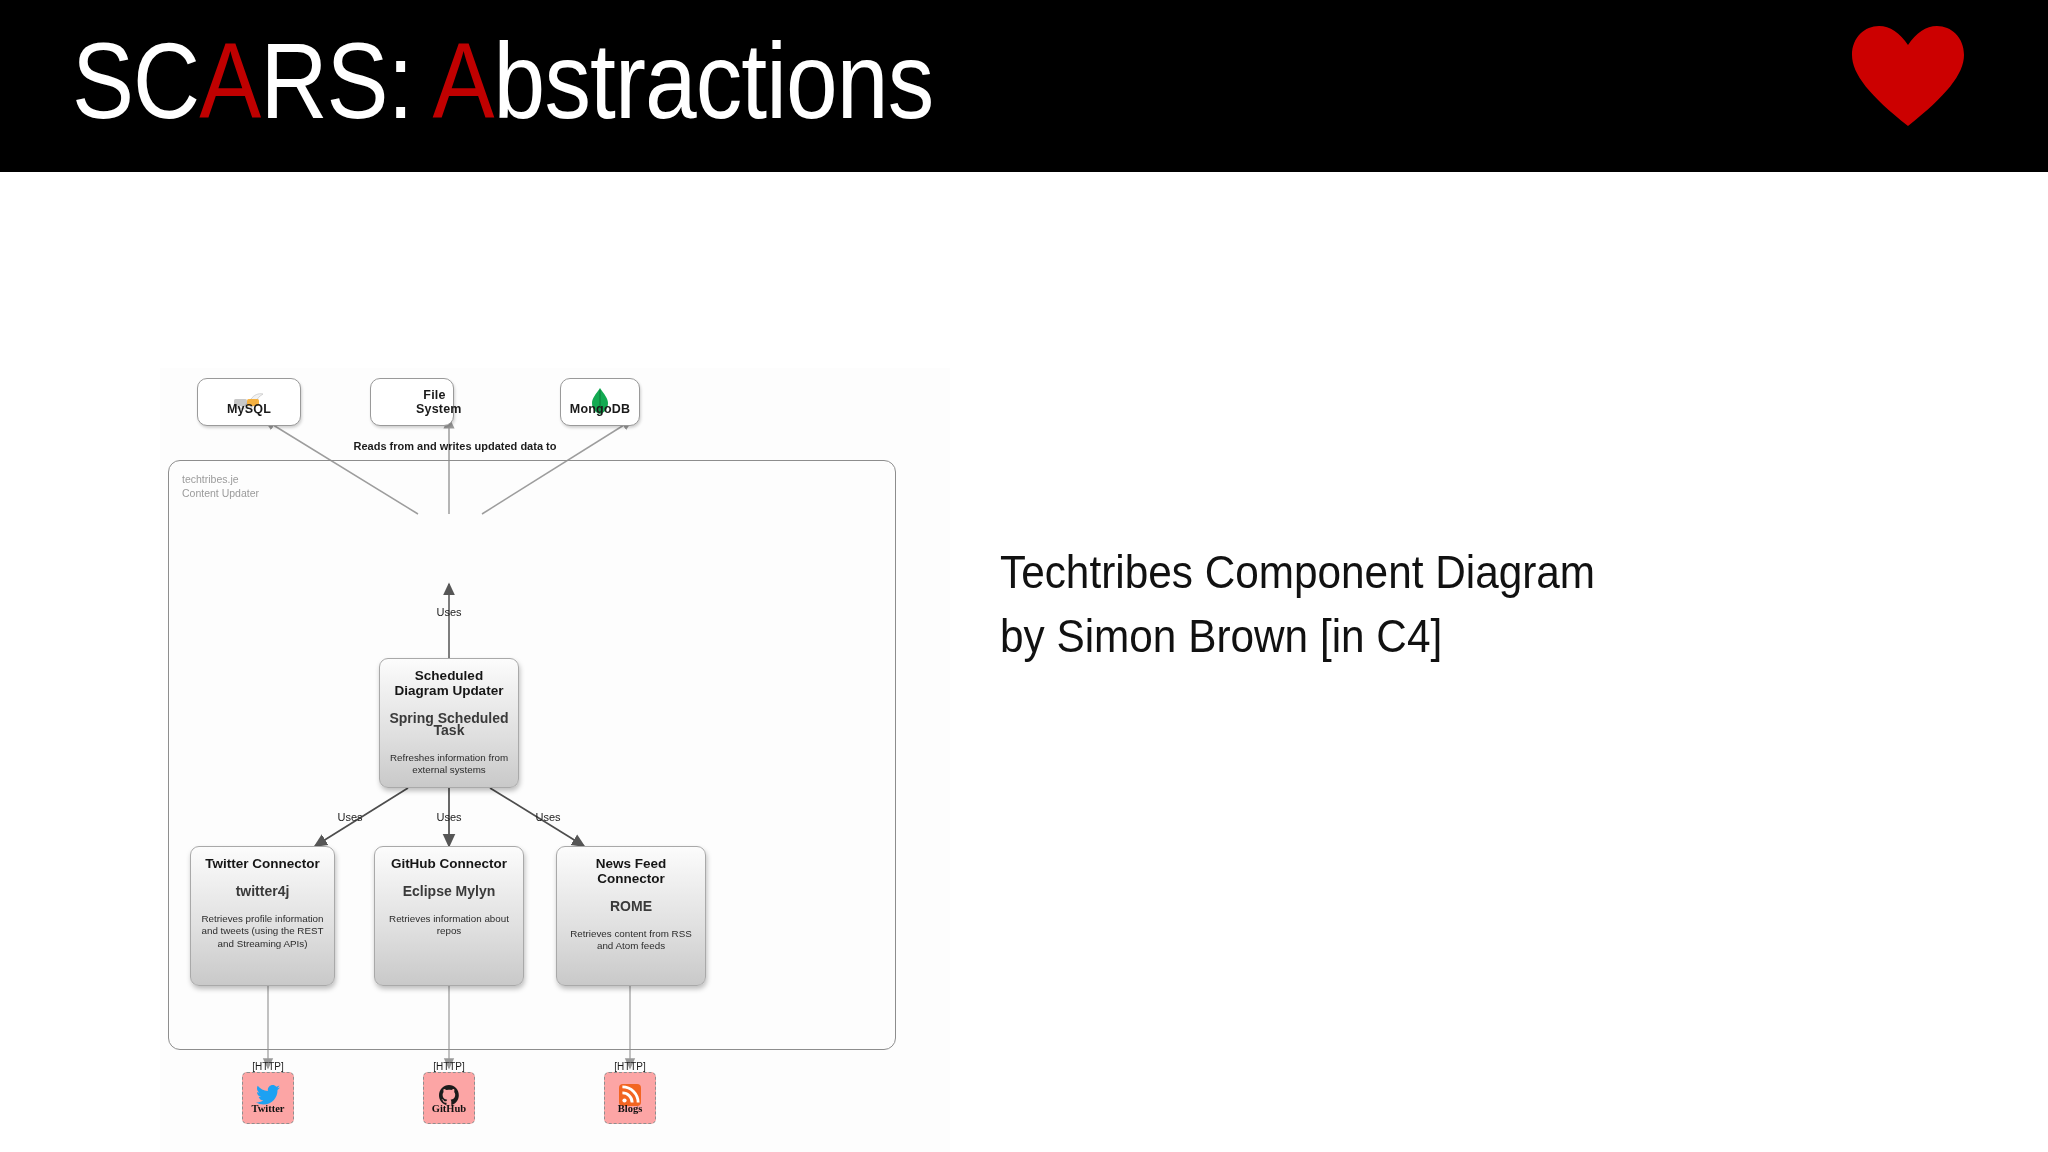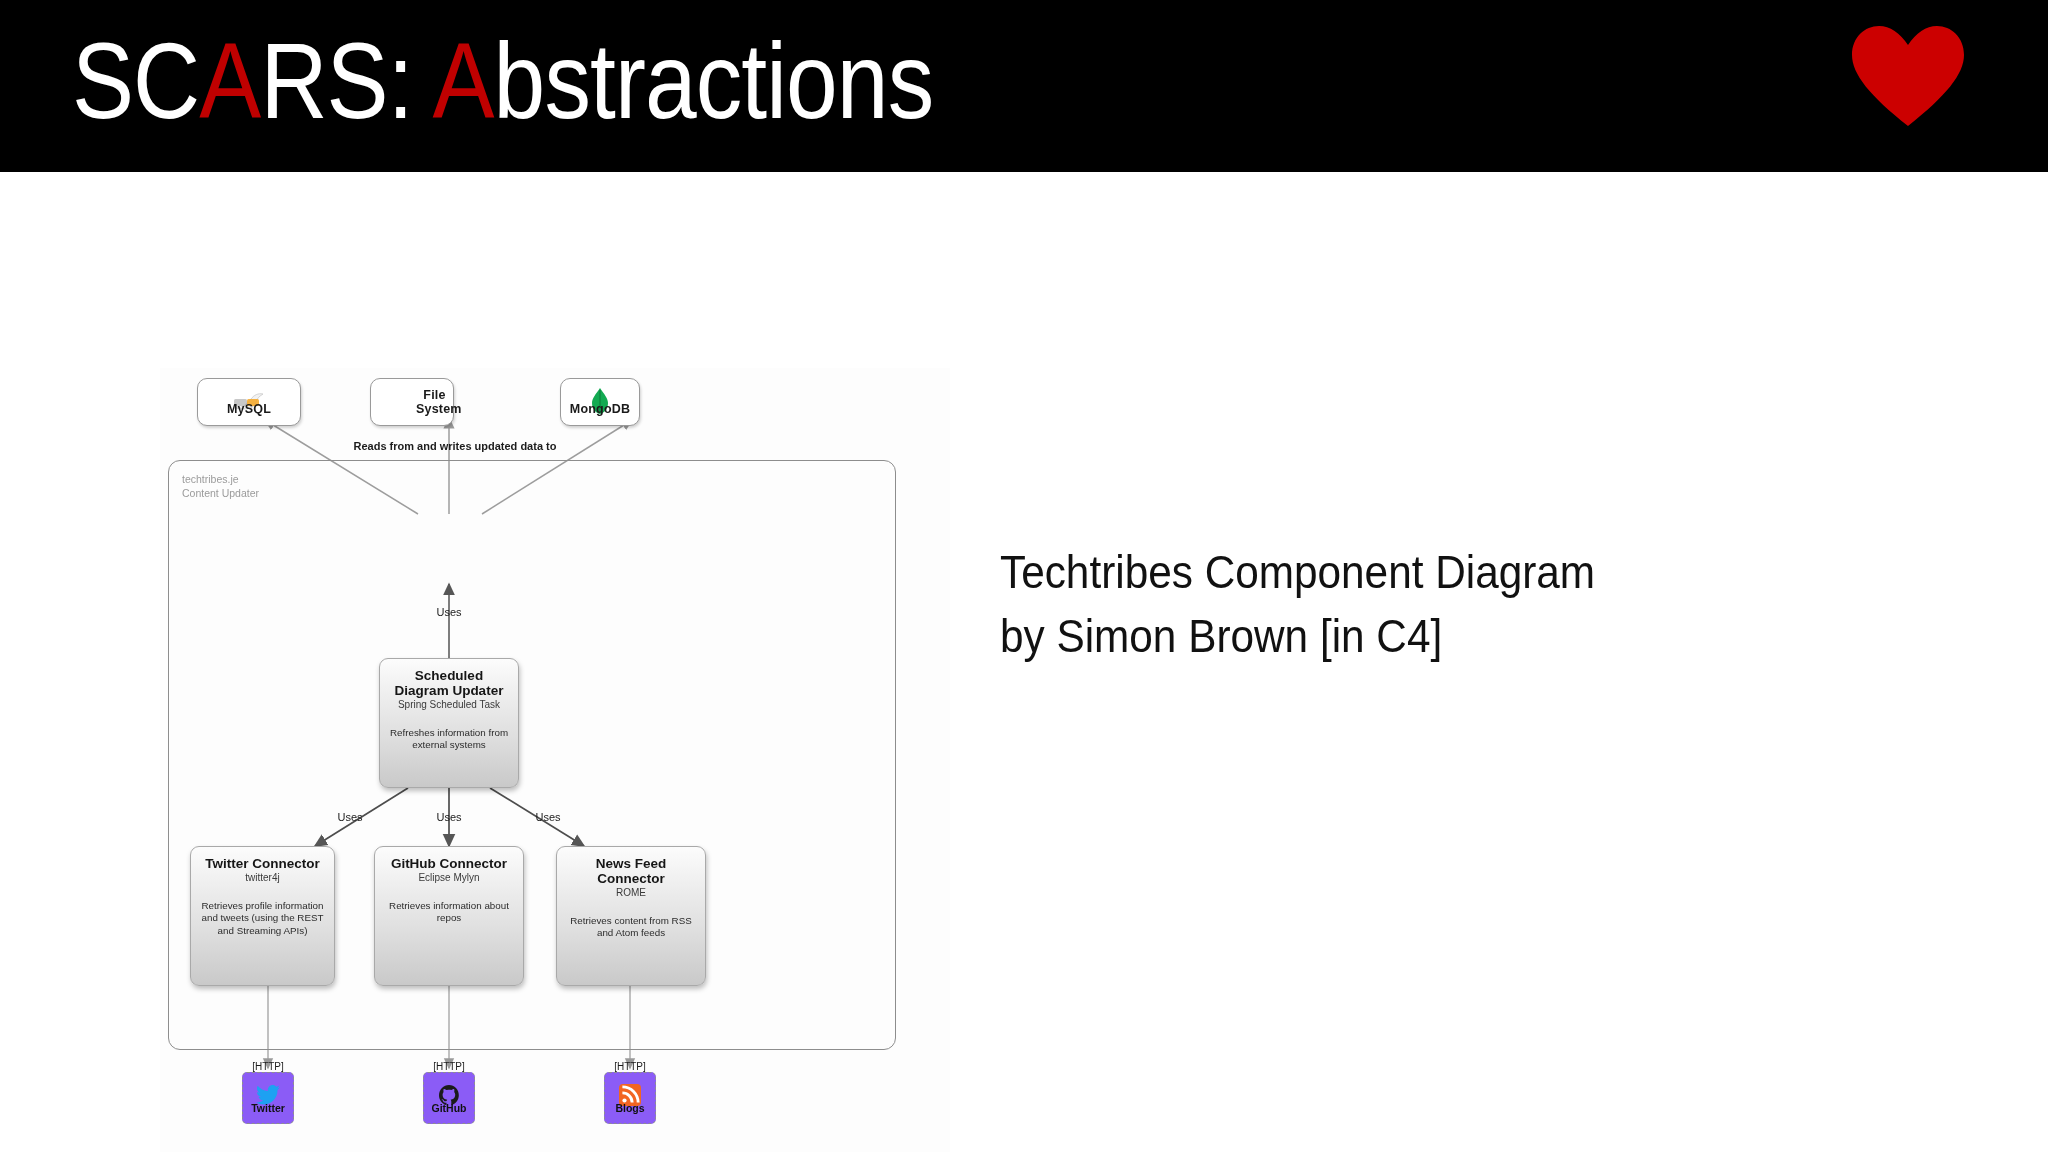--- a/index.html
+++ b/index.html
@@ -103,26 +103,26 @@
   }
 
   
   .component{
     border:1px solid #a9a9a9;border-radius:9px;
     background:linear-gradient(to bottom,#fcfcfc 0%,#f1f1f1 22%,#dedede 62%,#c9c9c9 100%);
     box-shadow:1px 3px 5px rgba(0,0,0,.25);
     padding:9px 8px 8px;
   }
   .component .c-name{font-size:13.5px;font-weight:700;line-height:15px;color:#161616;}
-  .component .c-tech{font-size:10px;font-weight:400;line-height:12px;color:#3a3a3a;margin-top:1px;}
+  .component .c-tech{font-size:14px;font-weight:700;line-height:12px;color:#3a3a3a;margin-top:14px;}
   .component .c-desc{font-size:9.8px;line-height:12.4px;color:#2c2c2c;margin-top:16px;}
 
   
   .extsys{
-    border:1.6px dashed #8f8f8f;border-radius:5px;background:#8b5cf6;
+    border:1.6px dashed #8f8f8f;border-radius:5px;background:#fca5a5;font-family:Liberation Serif, serif;
   }
   .extsys .e-glyph{
     position:absolute;left:0;right:0;top:7px;height:30px;
     display:flex;align-items:center;justify-content:center;
   }
   .extsys .e-label{
     position:absolute;left:0;right:0;bottom:9px;font-size:10.5px;font-weight:700;color:#111;
   }
 
   

